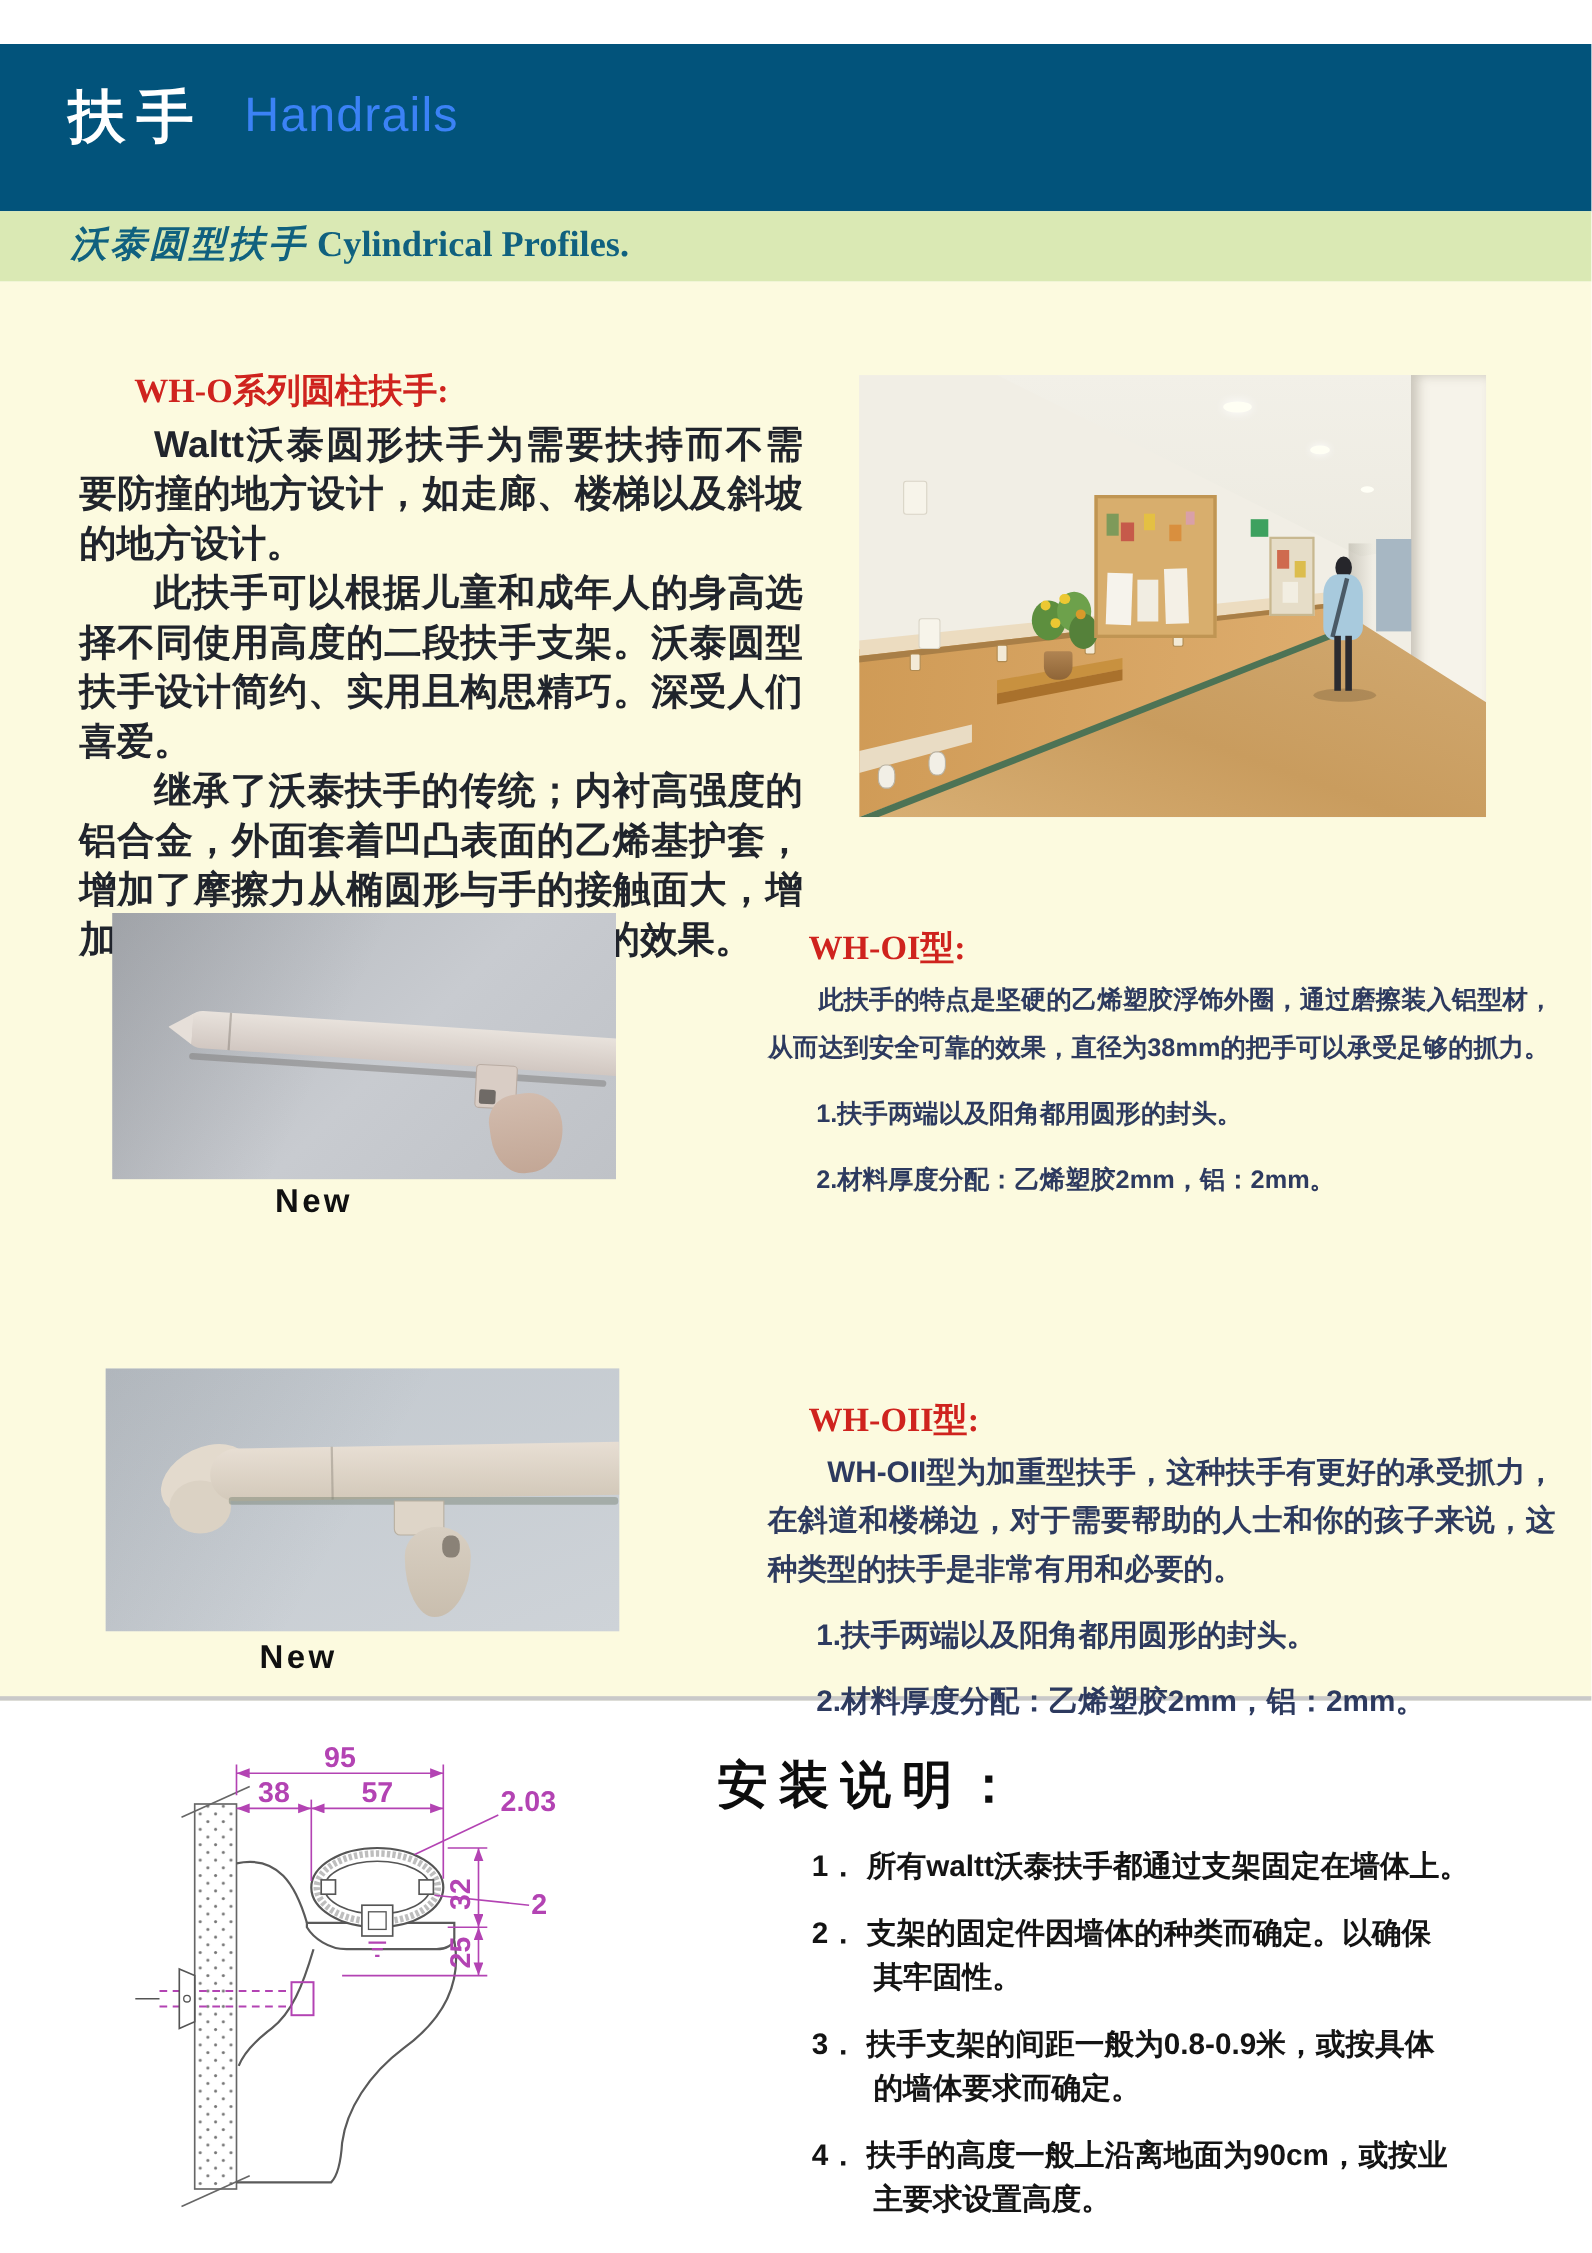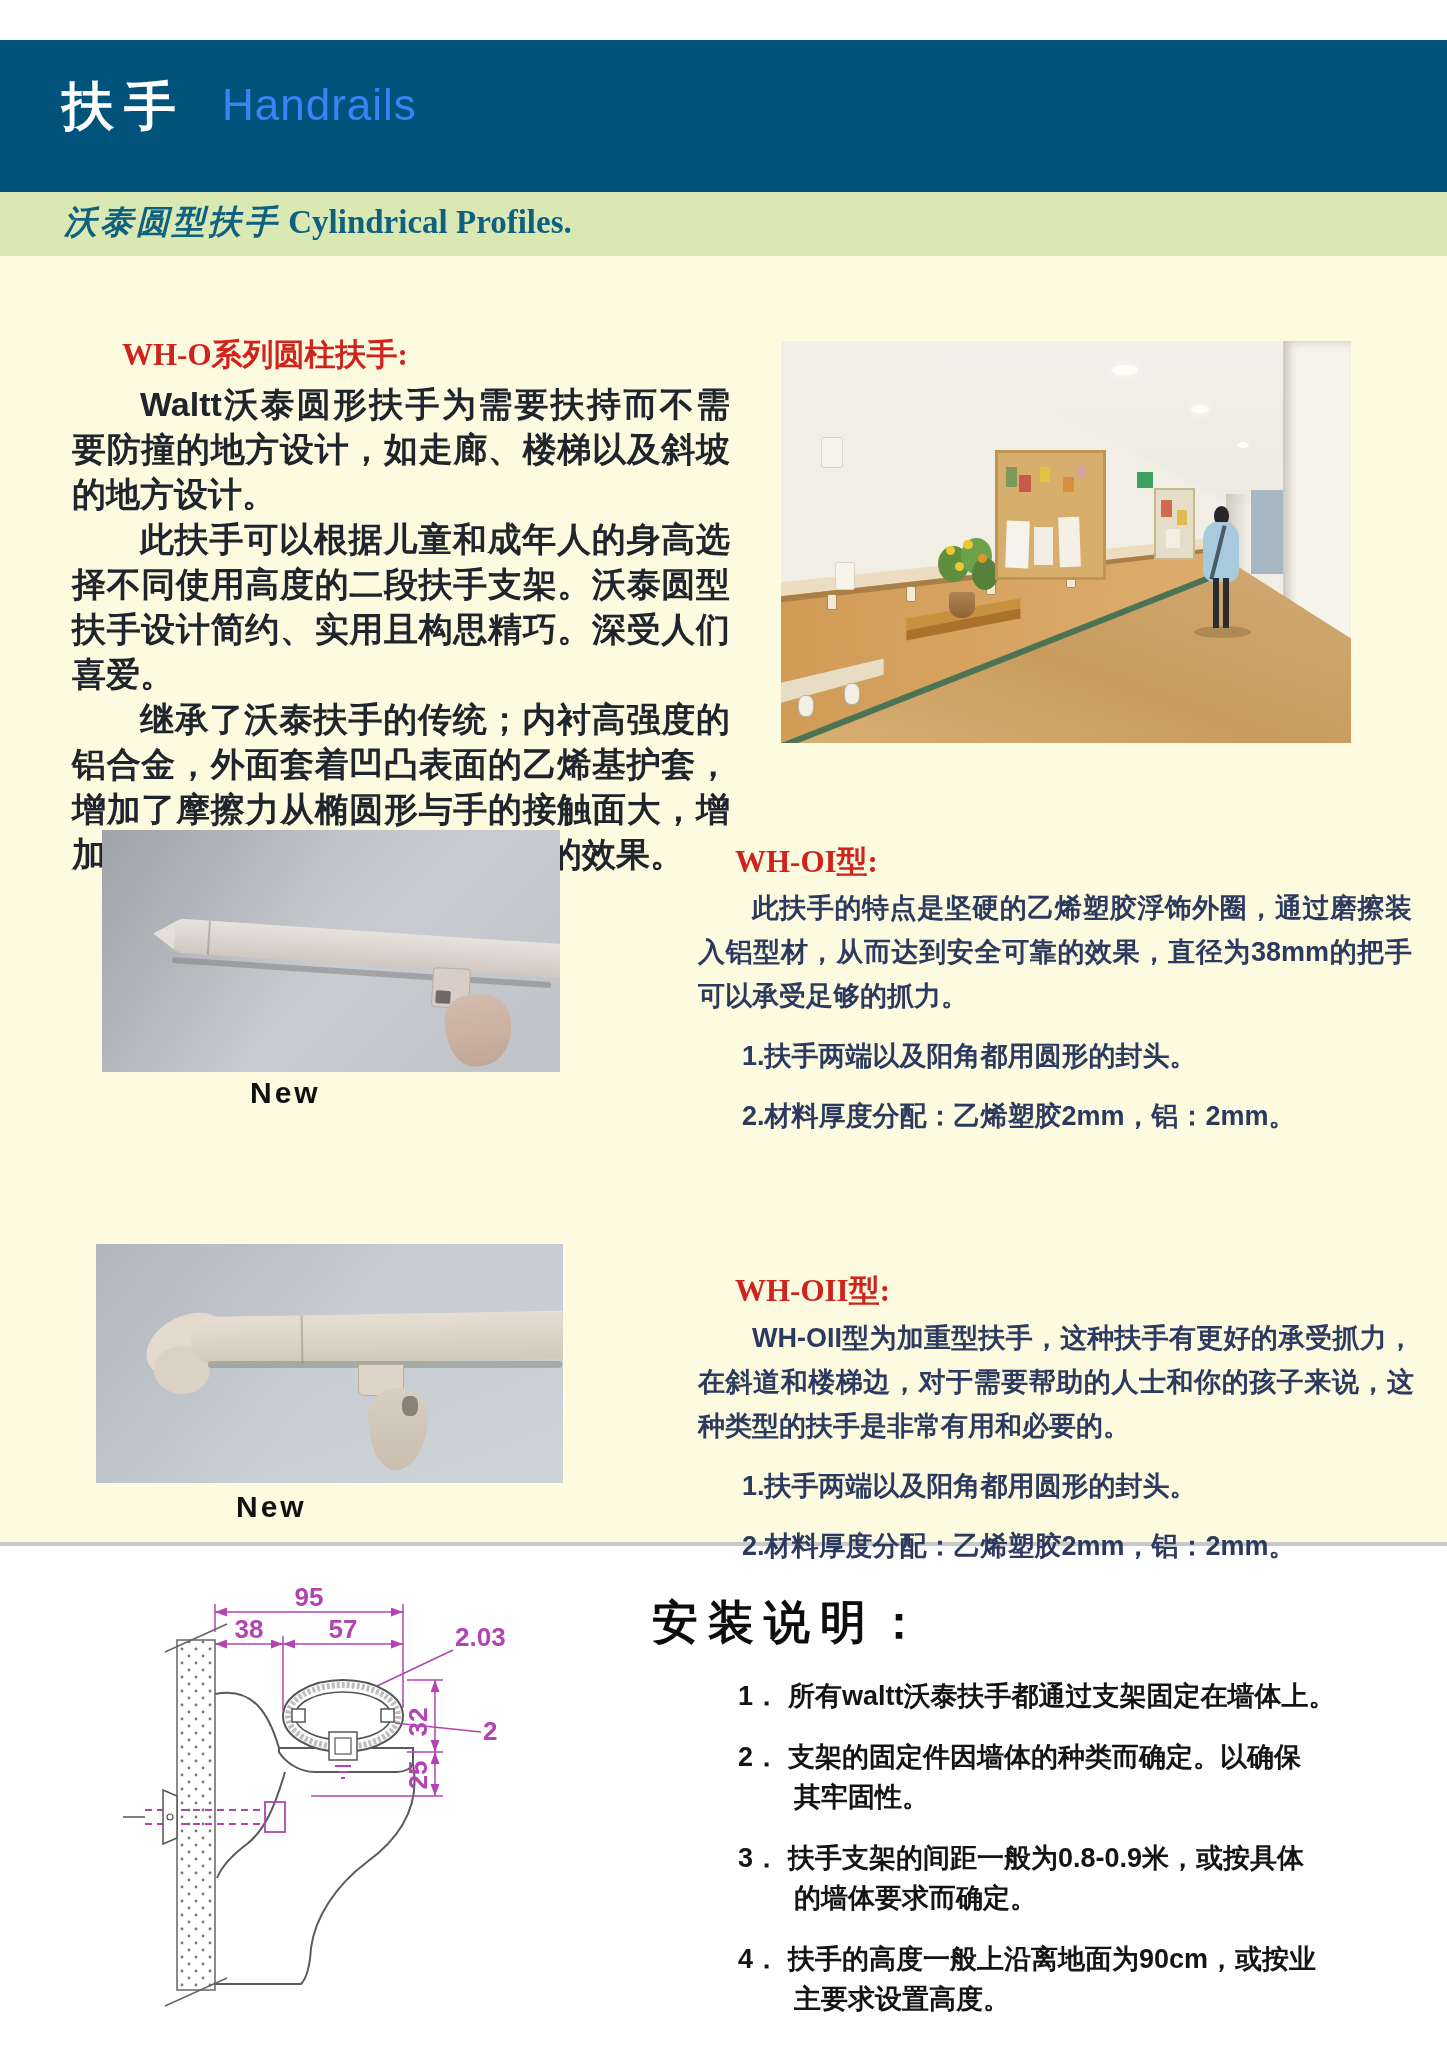--- a/index.html
+++ b/index.html
@@ -19,21 +19,21 @@
   .cream{left:0;top:256px;width:1447px;height:1286px;background:#fcfadf;border-bottom:4px solid #c9c9c9;}
 
   .h-red{color:#cf231e;font-weight:700;font-family:"Liberation Serif",serif;}
   .intro-heading{left:122px;top:334px;font-size:31px;}
   .intro-body{left:72px;top:382px;width:658px;font-size:34px;line-height:45px;color:#20242c;
               font-weight:700;text-align:justify;}
   .intro-body p{margin:0;text-indent:2em;}
 
   .navy{color:#2d3a5f;}
   .oi-heading{left:735px;top:841px;font-size:31px;}
-  .oi-body{left:698px;top:886px;width:714px;font-size:27px;line-height:44px;font-weight:700;text-align:justify;}
+  .oi-body{left:698px;top:886px;width:714px;font-size:23px;line-height:44px;font-weight:700;text-align:justify;}
   .oi-body p{margin:0;text-indent:2em;}
   .plist{padding-left:44px;}
   .plist div{margin-top:16px;text-align:left;}
   .oii-heading{left:735px;top:1270px;font-size:31px;}
   .oii-body{left:698px;top:1316px;width:716px;font-size:27px;line-height:44px;font-weight:700;text-align:justify;}
   .oii-body p{margin:0;text-indent:2em;}
 
   .new-label{font-size:30px;font-weight:700;color:#101010;letter-spacing:3px;text-align:center;}
 
   

